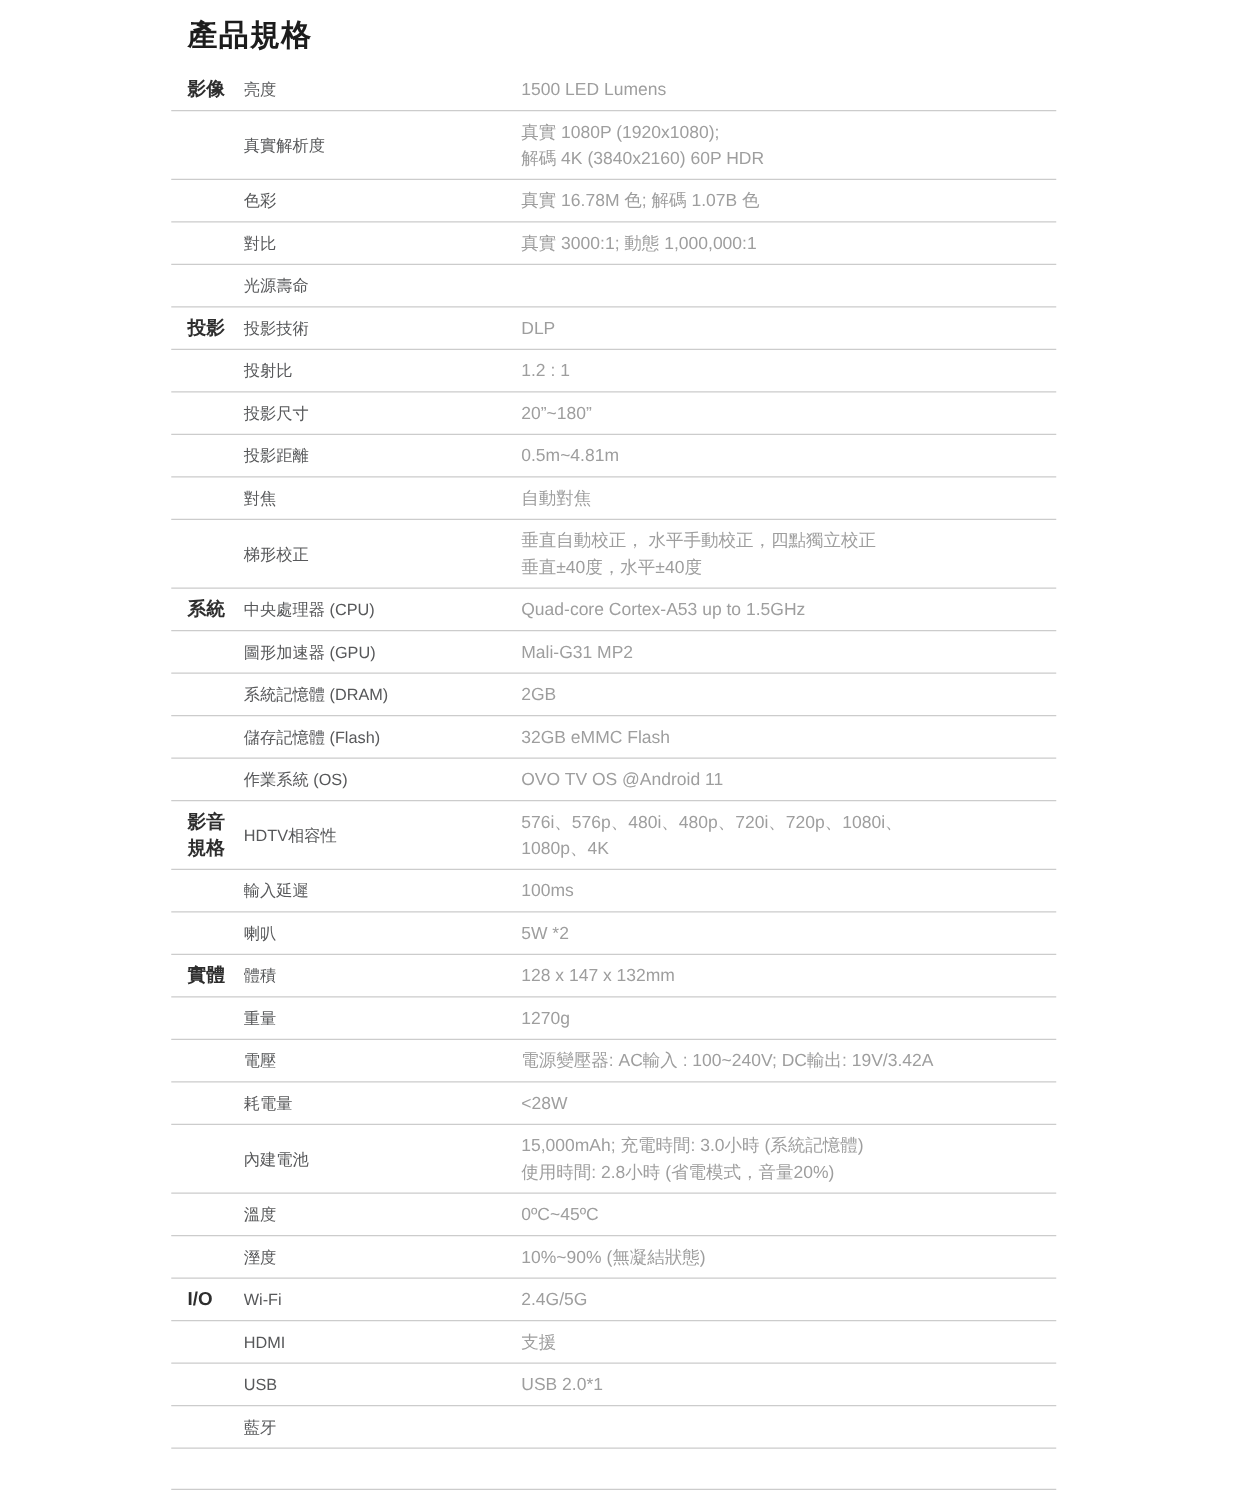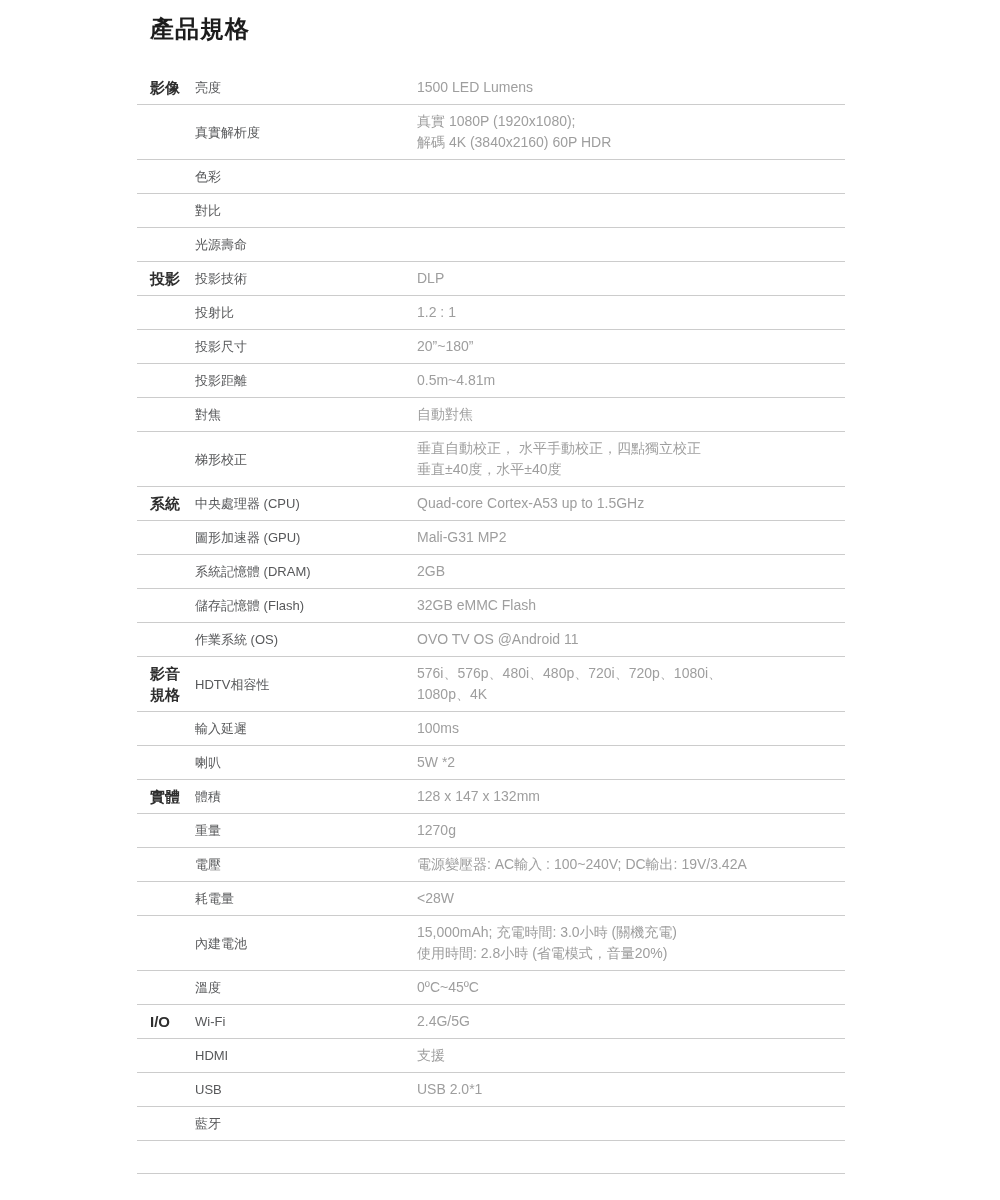--- a/index.html
+++ b/index.html
@@ -14,21 +14,21 @@
     left: 137px;
     top: 10px;
     width: 708px;
   }
   .page-title {
     font-size: 24px;
     font-weight: 700;
     color: var(--title-color, #1c1c1c);
     letter-spacing: 1px;
     padding-left: 13px;
-    margin: 4px 0 27px 0;
+    margin: 4px 0 11px 0;
     line-height: 30px;
   }
   .spec-table { width: 100%; }
   .spec-row {
     display: flex;
     align-items: center;
     border-bottom: 1px solid var(--divider-color, #cccccc);
     padding: 6px 0;
     box-sizing: border-box;
     min-height: 33px;
@@ -75,25 +75,27 @@
   <div class="spec-row">
     <div class="cell-category"></div>
     <div class="cell-label">真實解析度</div>
     <div class="cell-value">真實 1080P (1920x1080);
 解碼 4K (3840x2160) 60P HDR</div>
   </div>
 
   <div class="spec-row">
     <div class="cell-category"></div>
     <div class="cell-label">色彩</div>
+    <div class="cell-value">真實 16.78M 色; 解碼 1.07B 色</div>
   </div>
 
   <div class="spec-row">
     <div class="cell-category"></div>
     <div class="cell-label">對比</div>
+    <div class="cell-value">真實 3000:1; 動態 1,000,000:1</div>
   </div>
 
   <div class="spec-row">
     <div class="cell-category"></div>
     <div class="cell-label">光源壽命</div>
   </div>
 
   <div class="spec-row">
     <div class="cell-category">投影</div>
     <div class="cell-label">投影技術</div>
@@ -201,31 +203,36 @@
 
   <div class="spec-row">
     <div class="cell-category"></div>
     <div class="cell-label">耗電量</div>
     <div class="cell-value">&lt;28W</div>
   </div>
 
   <div class="spec-row">
     <div class="cell-category"></div>
     <div class="cell-label">內建電池</div>
-    <div class="cell-value">15,000mAh; 充電時間: 3.0小時 (關機充電)
+    <div class="cell-value">15,000mAh; 充電時間: 3.0小時 (系統記憶體)
 使用時間: 2.8小時 (省電模式，音量20%)</div>
   </div>
 
 
   <div class="spec-row">
     <div class="cell-category"></div>
     <div class="cell-label">溫度</div>
     <div class="cell-value">0ºC~45ºC</div>
   </div>
 
+  <div class="spec-row">
+    <div class="cell-category"></div>
+    <div class="cell-label">溼度</div>
+    <div class="cell-value">10%~90% (無凝結狀態)</div>
+  </div>
 
   <div class="spec-row">
     <div class="cell-category">I/O</div>
     <div class="cell-label">Wi-Fi</div>
     <div class="cell-value">2.4G/5G</div>
   </div>
 
   <div class="spec-row">
     <div class="cell-category"></div>
     <div class="cell-label">HDMI</div>

